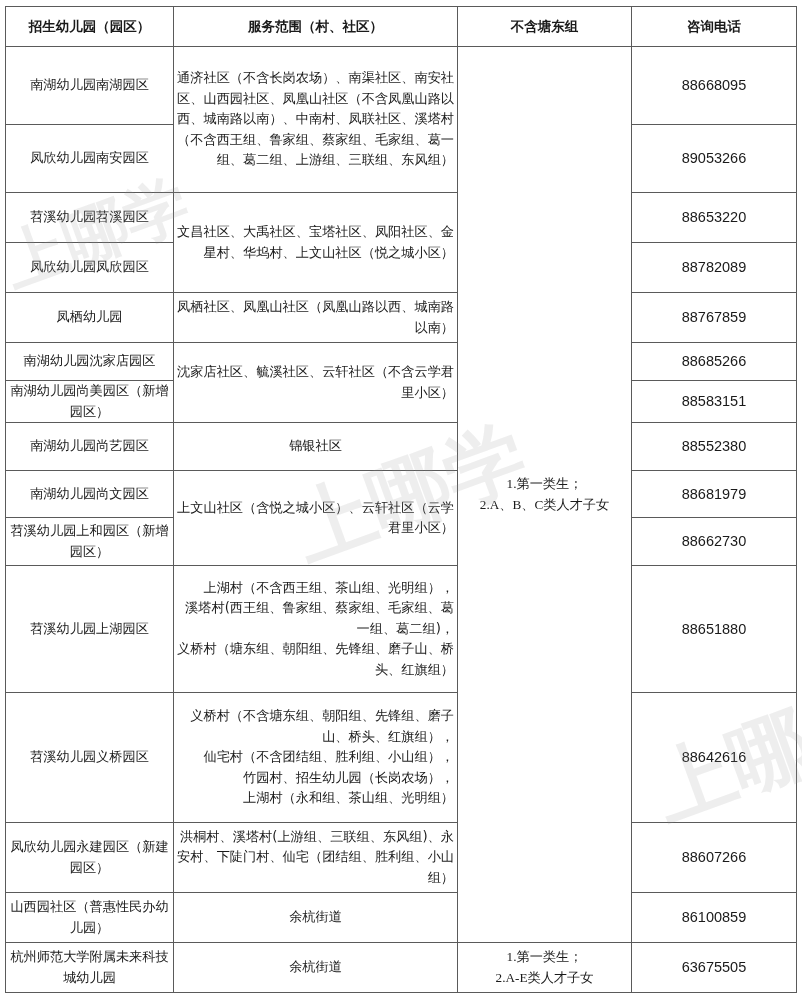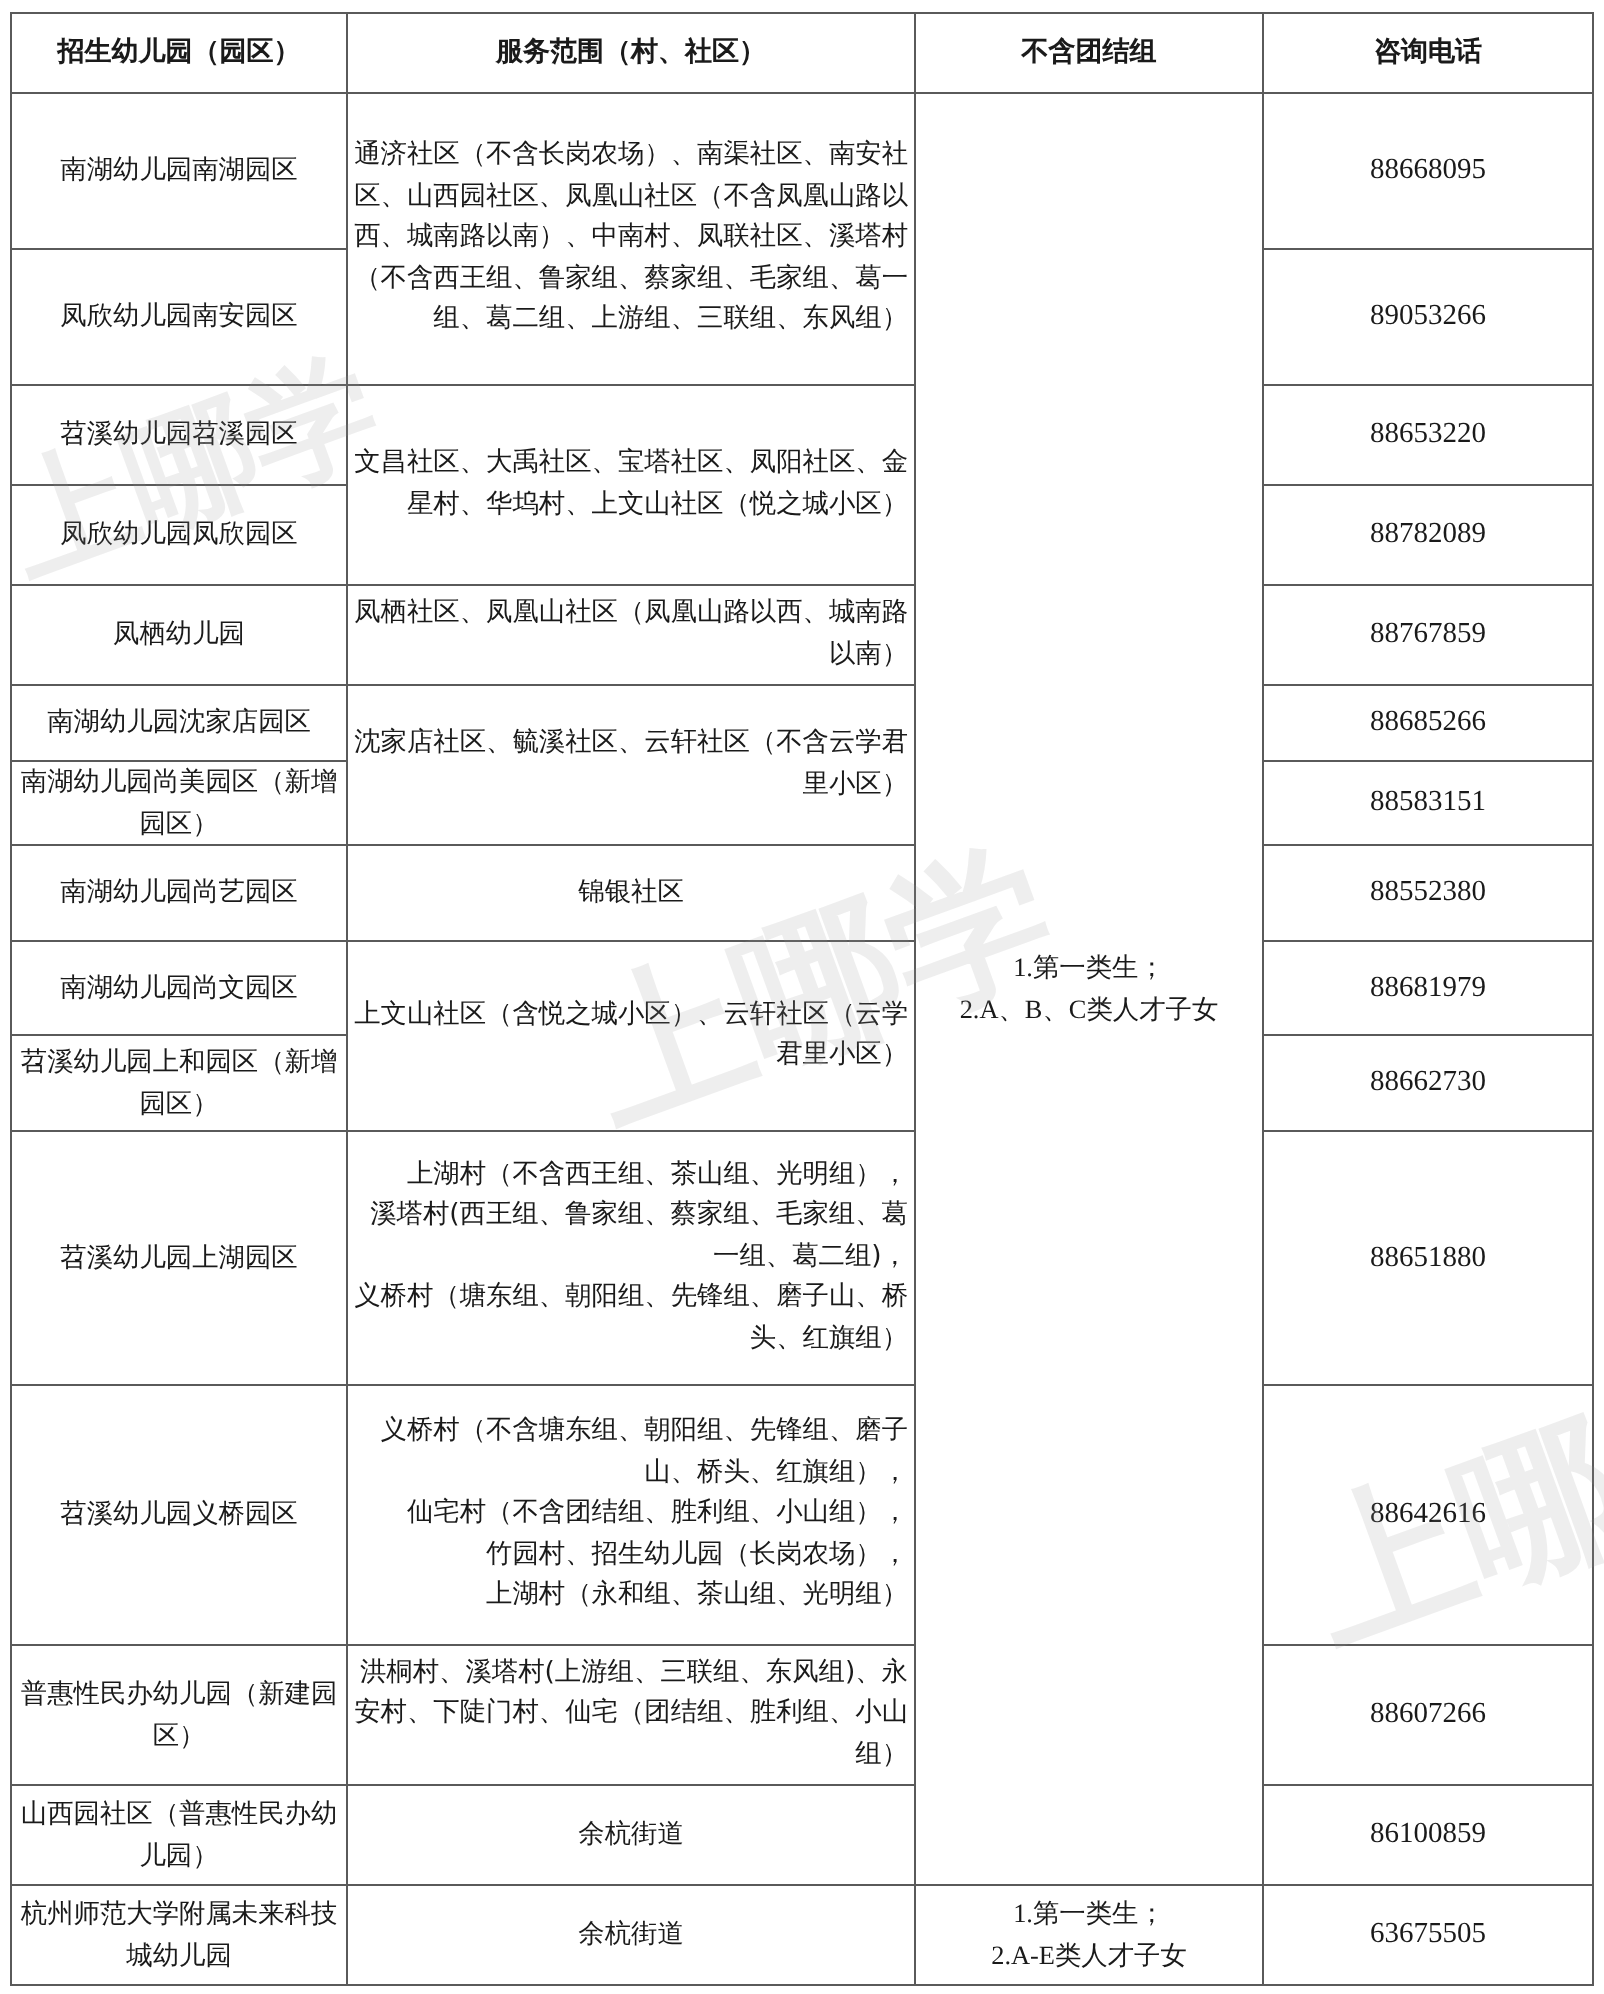--- a/index.html
+++ b/index.html
@@ -5,39 +5,39 @@
   html, body { margin: 0; padding: 0; background: #ffffff; }
   body { width: 802px; height: 997px; position: relative; overflow: hidden;
          font-family: "DejaVu Sans", "Liberation Sans", sans-serif; color: #1a1a1a; }
   table { position: absolute; left: 5px; top: 6px; border-collapse: collapse;
           table-layout: fixed; width: 791px; }
   td, th { border: 1px solid #5a5a5a; font-size: 13.2px; line-height: 20.5px;
            padding: 0 3px; vertical-align: middle; margin-top: 29px; }
   th { font-weight: bold; height: 39px; text-align: center; font-size: 13.5px; }
   td.c { text-align: center; font-family: Liberation Serif, serif; }
   td.l { text-align: right; }
-  td.phone { text-align: center; font-family: Liberation Serif, serif; font-size: 14.5px; }
+  td.phone { text-align: center; font-family: Liberation Sans, sans-serif; font-size: 14.5px; }
   .watermark { position: absolute; color: rgba(150,150,150,0.16); font-weight: bold;
                pointer-events: none; transform: rotate(-20deg); white-space: nowrap; }
 </style>
 </head>
 <body>
 
 <table>
   <colgroup>
     <col style="width:168px">
       <col style="width:284px">
       <col style="width:174px">
       <col style="width:165px">
   </colgroup>
   <thead>
     <tr>
       <th>招生幼儿园（园区）</th>
       <th>服务范围（村、社区）</th>
-      <th>不含团结组</th>
+      <th>不含塘东组</th>
       <th>咨询电话</th>
     </tr>
   </thead>
   <tbody>
     <tr style="height:78px">
       <td class="c">南湖幼儿园南湖园区</td>
       <td class="l" rowspan="2">通济社区（不含长岗农场）、南渠社区、南安社区、山西园社区、凤凰山社区（不含凤凰山路以西、城南路以南）、中南村、凤联社区、溪塔村（不含西王组、鲁家组、蔡家组、毛家组、葛一组、葛二组、上游组、三联组、东风组）</td>
       <td class="c" rowspan="14">
         <div>1.第一类生；</div>
         <div>2.A、B、C类人才子女</div>
@@ -98,21 +98,21 @@
       <td class="c">苕溪幼儿园义桥园区</td>
       <td class="l">
         <div>义桥村（不含塘东组、朝阳组、先锋组、磨子山、桥头、红旗组），</div>
         <div>仙宅村（不含团结组、胜利组、小山组），</div>
         <div>竹园村、招生幼儿园（长岗农场），</div>
         <div>上湖村（永和组、茶山组、光明组）</div>
       </td>
       <td class="phone">88642616</td>
     </tr>
     <tr style="height:70px">
-      <td class="c">普惠性民办幼儿园（新建园区）</td>
+      <td class="c">凤欣幼儿园永建园区（新建园区）</td>
       <td class="l">洪桐村、溪塔村(上游组、三联组、东风组)、永安村、下陡门村、仙宅（团结组、胜利组、小山组）</td>
       <td class="phone">88607266</td>
     </tr>
     <tr style="height:50px">
       <td class="c">山西园社区（普惠性民办幼儿园）</td>
       <td class="c">余杭街道</td>
       <td class="phone">86100859</td>
     </tr>
     <tr style="height:50px">
       <td class="c">杭州师范大学附属未来科技城幼儿园</td>

